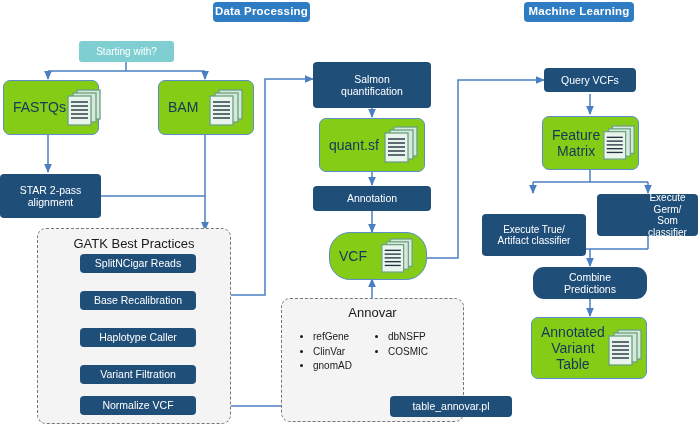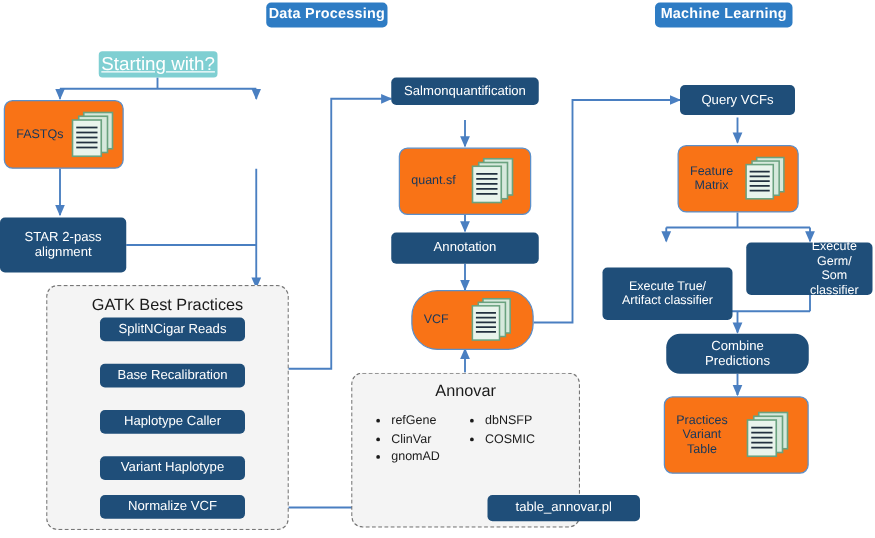--- a/index.html
+++ b/index.html
@@ -9,29 +9,29 @@
   svg.wires{position:absolute;left:0;top:0;width:700px;height:430px;pointer-events:none;}
 
   .node{position:absolute;box-sizing:border-box;display:flex;align-items:center;
         justify-content:center;text-align:center;line-height:1.15;}
 
   
   .banner{background:#2e7cc4;color:#ffffff;font-weight:bold;font-size:11.5px;
           border-radius:4px;letter-spacing:.2px;}
 
   
-  .teal{background:#7fcfd2;color:#ffffff;font-size:15px;border-radius:3px;text-decoration:underline;}
+  .teal{background:#7fcfd2;color:#ffffff;font-size:10px;border-radius:3px;}
 
   
   .navy{background:#1f4e79;color:#ffffff;font-size:10.5px;border-radius:4px;}
   .navy.sm{font-size:10px;}
 
   
-  .data{background:#f97316;border:1.4px solid #5b8fc9;border-radius:7px;
-        color:#16375c;font-size:10px;justify-content:flex-start;}
+  .data{background:#84cc16;border:1.4px solid #5b8fc9;border-radius:7px;
+        color:#16375c;font-size:14px;justify-content:flex-start;}
   .data .lbl{padding-left:9px;flex:0 0 auto;}
   .data .docwrap{flex:1 1 auto;display:flex;align-items:center;justify-content:center;}
 
   
   .group{position:absolute;box-sizing:border-box;border:1.5px dashed #777777;
          border-radius:9px;background:#f4f4f4;}
   .group-title{position:absolute;width:100%;text-align:center;color:#1a1a1a;
                font-size:13px;}
 
   .bullets{position:absolute;font-size:10px;color:#1a1a1a;}
@@ -121,33 +121,50 @@
           <line x1="5" y1="14" x2="22" y2="14"></line>
             <line x1="5" y1="18" x2="22" y2="18"></line>
           <line x1="5" y1="22" x2="22" y2="22"></line>
             <line x1="5" y1="26" x2="22" y2="26"></line>
           <line x1="5" y1="30" x2="22" y2="30"></line>
         </g>
       </svg>
     </span>
   </div>
 
+  <div class="node data" style="left:158px;top:80px;width:96px;height:55px;">
+    <span class="lbl">BAM</span>
+    <span class="docwrap">
+      <svg width="36" height="40" viewBox="0 0 36 40" xmlns="http://www.w3.org/2000/svg">
+        <rect x="11" y="2" width="23" height="29" fill="#d6e9dc" stroke="#6aa27f" stroke-width="1.3"></rect>
+        <rect x="7" y="5" width="23" height="29" fill="#d6e9dc" stroke="#6aa27f" stroke-width="1.3"></rect>
+        <rect x="2" y="8" width="23" height="29" fill="#e9f4ec" stroke="#6aa27f" stroke-width="1.3"></rect>
+        <g stroke="#22313f" stroke-width="1.4">
+          <line x1="5" y1="14" x2="22" y2="14"></line>
+            <line x1="5" y1="18" x2="22" y2="18"></line>
+          <line x1="5" y1="22" x2="22" y2="22"></line>
+            <line x1="5" y1="26" x2="22" y2="26"></line>
+          <line x1="5" y1="30" x2="22" y2="30"></line>
+        </g>
+      </svg>
+    </span>
+  </div>
 
   <div class="node navy" style="left:0px;top:174px;width:101px;height:44px;flex-direction:column;">
     <span>STAR 2-pass</span>
     <span>alignment</span>
   </div>
 
   <div class="node navy" style="left:80px;top:254px;width:116px;height:19px;">SplitNCigar Reads</div>
   <div class="node navy" style="left:80px;top:291px;width:116px;height:19px;">Base Recalibration</div>
   <div class="node navy" style="left:80px;top:328px;width:116px;height:19px;">Haplotype Caller</div>
-  <div class="node navy" style="left:80px;top:365px;width:116px;height:19px;">Variant Haplotype</div>
+  <div class="node navy" style="left:80px;top:365px;width:116px;height:19px;">Variant Filtration</div>
   <div class="node navy" style="left:80px;top:396px;width:116px;height:19px;">Normalize VCF</div>
 
-  <div class="node navy" style="left:313px;top:62px;width:118px;height:22px;flex-direction:row;">
+  <div class="node navy" style="left:313px;top:62px;width:118px;height:46px;flex-direction:column;">
     <span>Salmon</span>
     <span>quantification</span>
   </div>
 
   <div class="node data" style="left:319px;top:118px;width:106px;height:54px;">
     <span class="lbl">quant.sf</span>
     <span class="docwrap">
       <svg width="36" height="40" viewBox="0 0 36 40" xmlns="http://www.w3.org/2000/svg">
         <rect x="11" y="2" width="23" height="29" fill="#d6e9dc" stroke="#6aa27f" stroke-width="1.3"></rect>
         <rect x="7" y="5" width="23" height="29" fill="#d6e9dc" stroke="#6aa27f" stroke-width="1.3"></rect>
@@ -232,21 +249,21 @@
     <span>Som classifier</span>
   </div>
 
   <div class="node navy" style="left:533px;top:267px;width:114px;height:32px;flex-direction:column;border-radius:11px;">
     <span>Combine</span>
     <span>Predictions</span>
   </div>
 
   <div class="node data" style="left:531px;top:317px;width:116px;height:62px;">
     <span class="lbl" style="display:flex;flex-direction:column;">
-      <span>Practices</span>
+      <span>Annotated</span>
       <span>Variant</span>
       <span>Table</span>
     </span>
     <span class="docwrap">
       <svg width="36" height="42" viewBox="0 0 36 40" xmlns="http://www.w3.org/2000/svg">
         <rect x="11" y="2" width="23" height="29" fill="#d6e9dc" stroke="#6aa27f" stroke-width="1.3"></rect>
         <rect x="7" y="5" width="23" height="29" fill="#d6e9dc" stroke="#6aa27f" stroke-width="1.3"></rect>
         <rect x="2" y="8" width="23" height="29" fill="#e9f4ec" stroke="#6aa27f" stroke-width="1.3"></rect>
         <g stroke="#22313f" stroke-width="1.4">
           <line x1="5" y1="14" x2="22" y2="14"></line>

